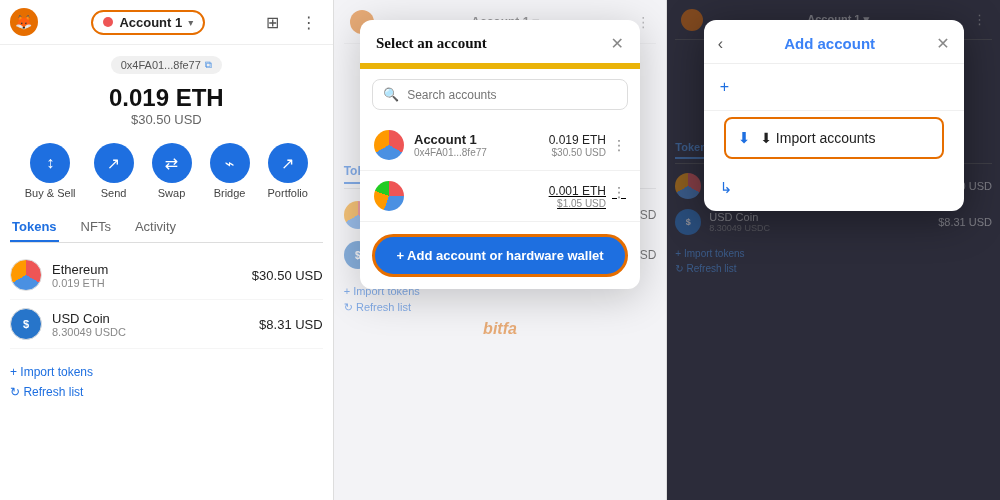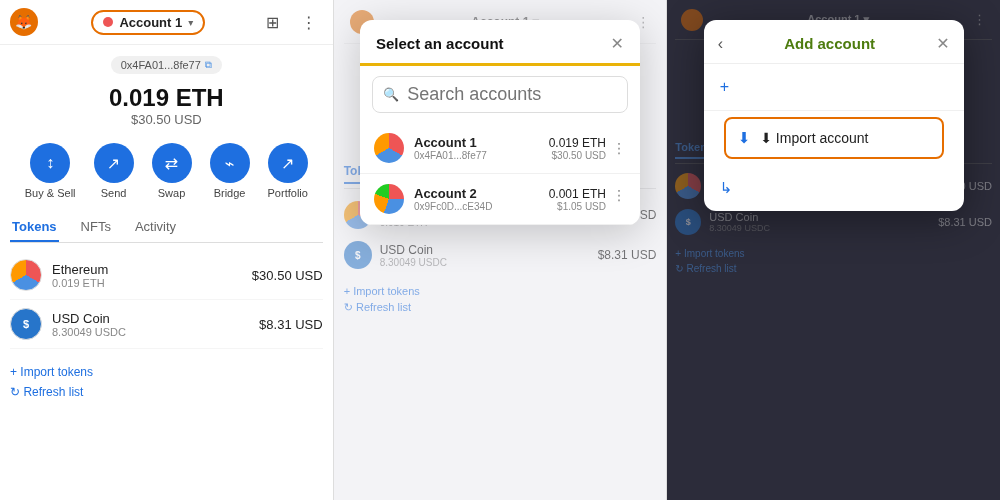--- a/index.html
+++ b/index.html
@@ -228,21 +228,22 @@
       left: 50%;
       transform: translateX(-50%);
       z-index: 10;
       overflow: hidden;
     }
     .modal-header {
       display: flex;
       align-items: center;
       justify-content: space-between;
       padding: 14px 16px 10px;
-      border-bottom: 3px solid #eab308;
+      border-bottom: 6px solid #eab308;
+      font-family: Liberation Serif, serif;
     }
     .modal-title {
       font-size: 15px;
       font-weight: 700;
       color: #111;
     }
     .modal-close {
       font-size: 16px;
       color: #888;
       cursor: pointer;
@@ -254,21 +255,21 @@
       gap: 8px;
       margin: 10px 12px;
       border: 1px solid #ddd;
       border-radius: 8px;
       padding: 7px 10px;
     }
     .modal-search-icon { font-size: 13px; color: #999; }
     .modal-search-input {
       border: none;
       outline: none;
-      font-size: 18px;
+      font-size: 12px;
       color: #0369a1;
       background: transparent;
       flex: 1;
     }
 
     .modal-account-list {
       max-height: 160px;
     }
     .modal-account-item {
       display: flex;
@@ -314,21 +315,21 @@
       overflow: hidden;
     }
     .p3-modal-header {
       display: flex;
       align-items: center;
       justify-content: space-between;
       padding: 14px 14px 10px;
       border-bottom: 1px solid #eee;
     }
     .p3-back { font-size: 16px; color: #555; cursor: pointer; }
-    .p3-modal-title { font-size: 15px; font-weight: 700; color: #4d7c0f; }
+    .p3-modal-title { font-size: 15px; font-weight: 700; color: #3b82f6; }
     .p3-close { font-size: 16px; color: #888; cursor: pointer; }
 
     .p3-option {
       display: flex;
       align-items: center;
       gap: 10px;
       padding: 14px 16px;
       cursor: pointer;
       font-size: 14px;
       color: #222;
@@ -523,20 +524,21 @@
           <div>
               <div style="font-size:12px;font-weight:500;">USD Coin</div>
               <div style="font-size:10px;color:#888;">8.30049 USDC</div>
             </div>
         </div>
         <div style="font-size:12px;font-weight:500;">$8.31 USD</div>
       </div>
     </div>
     <div style="font-size:11px;color:#1e6fe0;margin-top:4px;">+ Import tokens</div>
     <div style="font-size:11px;color:#1e6fe0;margin-top:4px;">↻ Refresh list</div>
+    <div style="font-size:16px;font-weight:800;color:#e66e00;font-style:italic;text-align:center;margin-top:6px;">bitfa</div>
   </div>
 
   <div class="modal" style="z-index:10;">
     <div class="modal-header">
       <span class="modal-title">Select an account</span>
       <span class="modal-close">✕</span>
     </div>
     <div class="modal-search">
       <span class="modal-search-icon">🔍</span>
       <input class="modal-search-input" placeholder="Search accounts" type="text" style="">
@@ -556,33 +558,32 @@
             <div class="modal-acc-eth">0.019 ETH</div>
             <div class="modal-acc-usd">$30.50 USD</div>
           </div>
           <span class="modal-acc-menu">⋮</span>
         </div>
       </div>
 
       <div class="modal-account-item">
         <div class="modal-acc-left">
           <div class="eth-avatar-2"></div>
-          <div class="modal-acc-info">
-            <div class="modal-acc-name">Account 2</div>
-            <div class="modal-acc-addr">0x9Fc0D...cE34D</div>
-          </div>
-        </div>
-        <div style="display:flex;">
+        </div>
+        <div style="display:flex;text-decoration:underline;">
           <div class="modal-acc-right">
             <div class="modal-acc-eth">0.001 ETH</div>
             <div class="modal-acc-usd">$1.05 USD</div>
           </div>
           <span class="modal-acc-menu">⋮</span>
         </div>
       </div>
+    </div>
+    <div class="modal-add-btn">
+      <span>+ Add account or hardware wallet</span>
     </div>
   </div>
 </div>
 
 <div class="panel panel-3" style="position:relative;">
 
   <div style="position:absolute;inset:0;opacity:0.45;z-index:0;padding:0 8px;">
     <div style="height:40px;border-bottom:1px solid #555;display:flex;align-items:center;justify-content:space-between;padding:0 6px;">
       <div style="width:22px;height:22px;background:#e66e00;border-radius:50%;"></div>
       <div style="font-size:11px;color:#ccc;font-weight:600;">Account 1 ▾</div>
@@ -652,21 +653,21 @@
       <span class="p3-close">✕</span>
     </div>
 
     <div class="p3-option">
       <span style="color:#1e6fe0;font-size:16px;">+</span>
     </div>
 
     <div style="padding:6px 10px;">
       <div class="p3-option p3-option-highlighted" style="border:2.5px solid #e66e00;border-radius:8px;padding:10px 12px;">
         <span style="color:#1e6fe0;font-size:15px;">⬇</span>
-        <span>⬇ Import account</span>
+        <span>⬇ Import accounts</span>
       </div>
     </div>
 
     <div class="p3-option" style="border-bottom:none;">
       <span style="color:#1e6fe0;font-size:15px;">↳</span>
     </div>
   </div>
 </div>
 
 </body></html>

